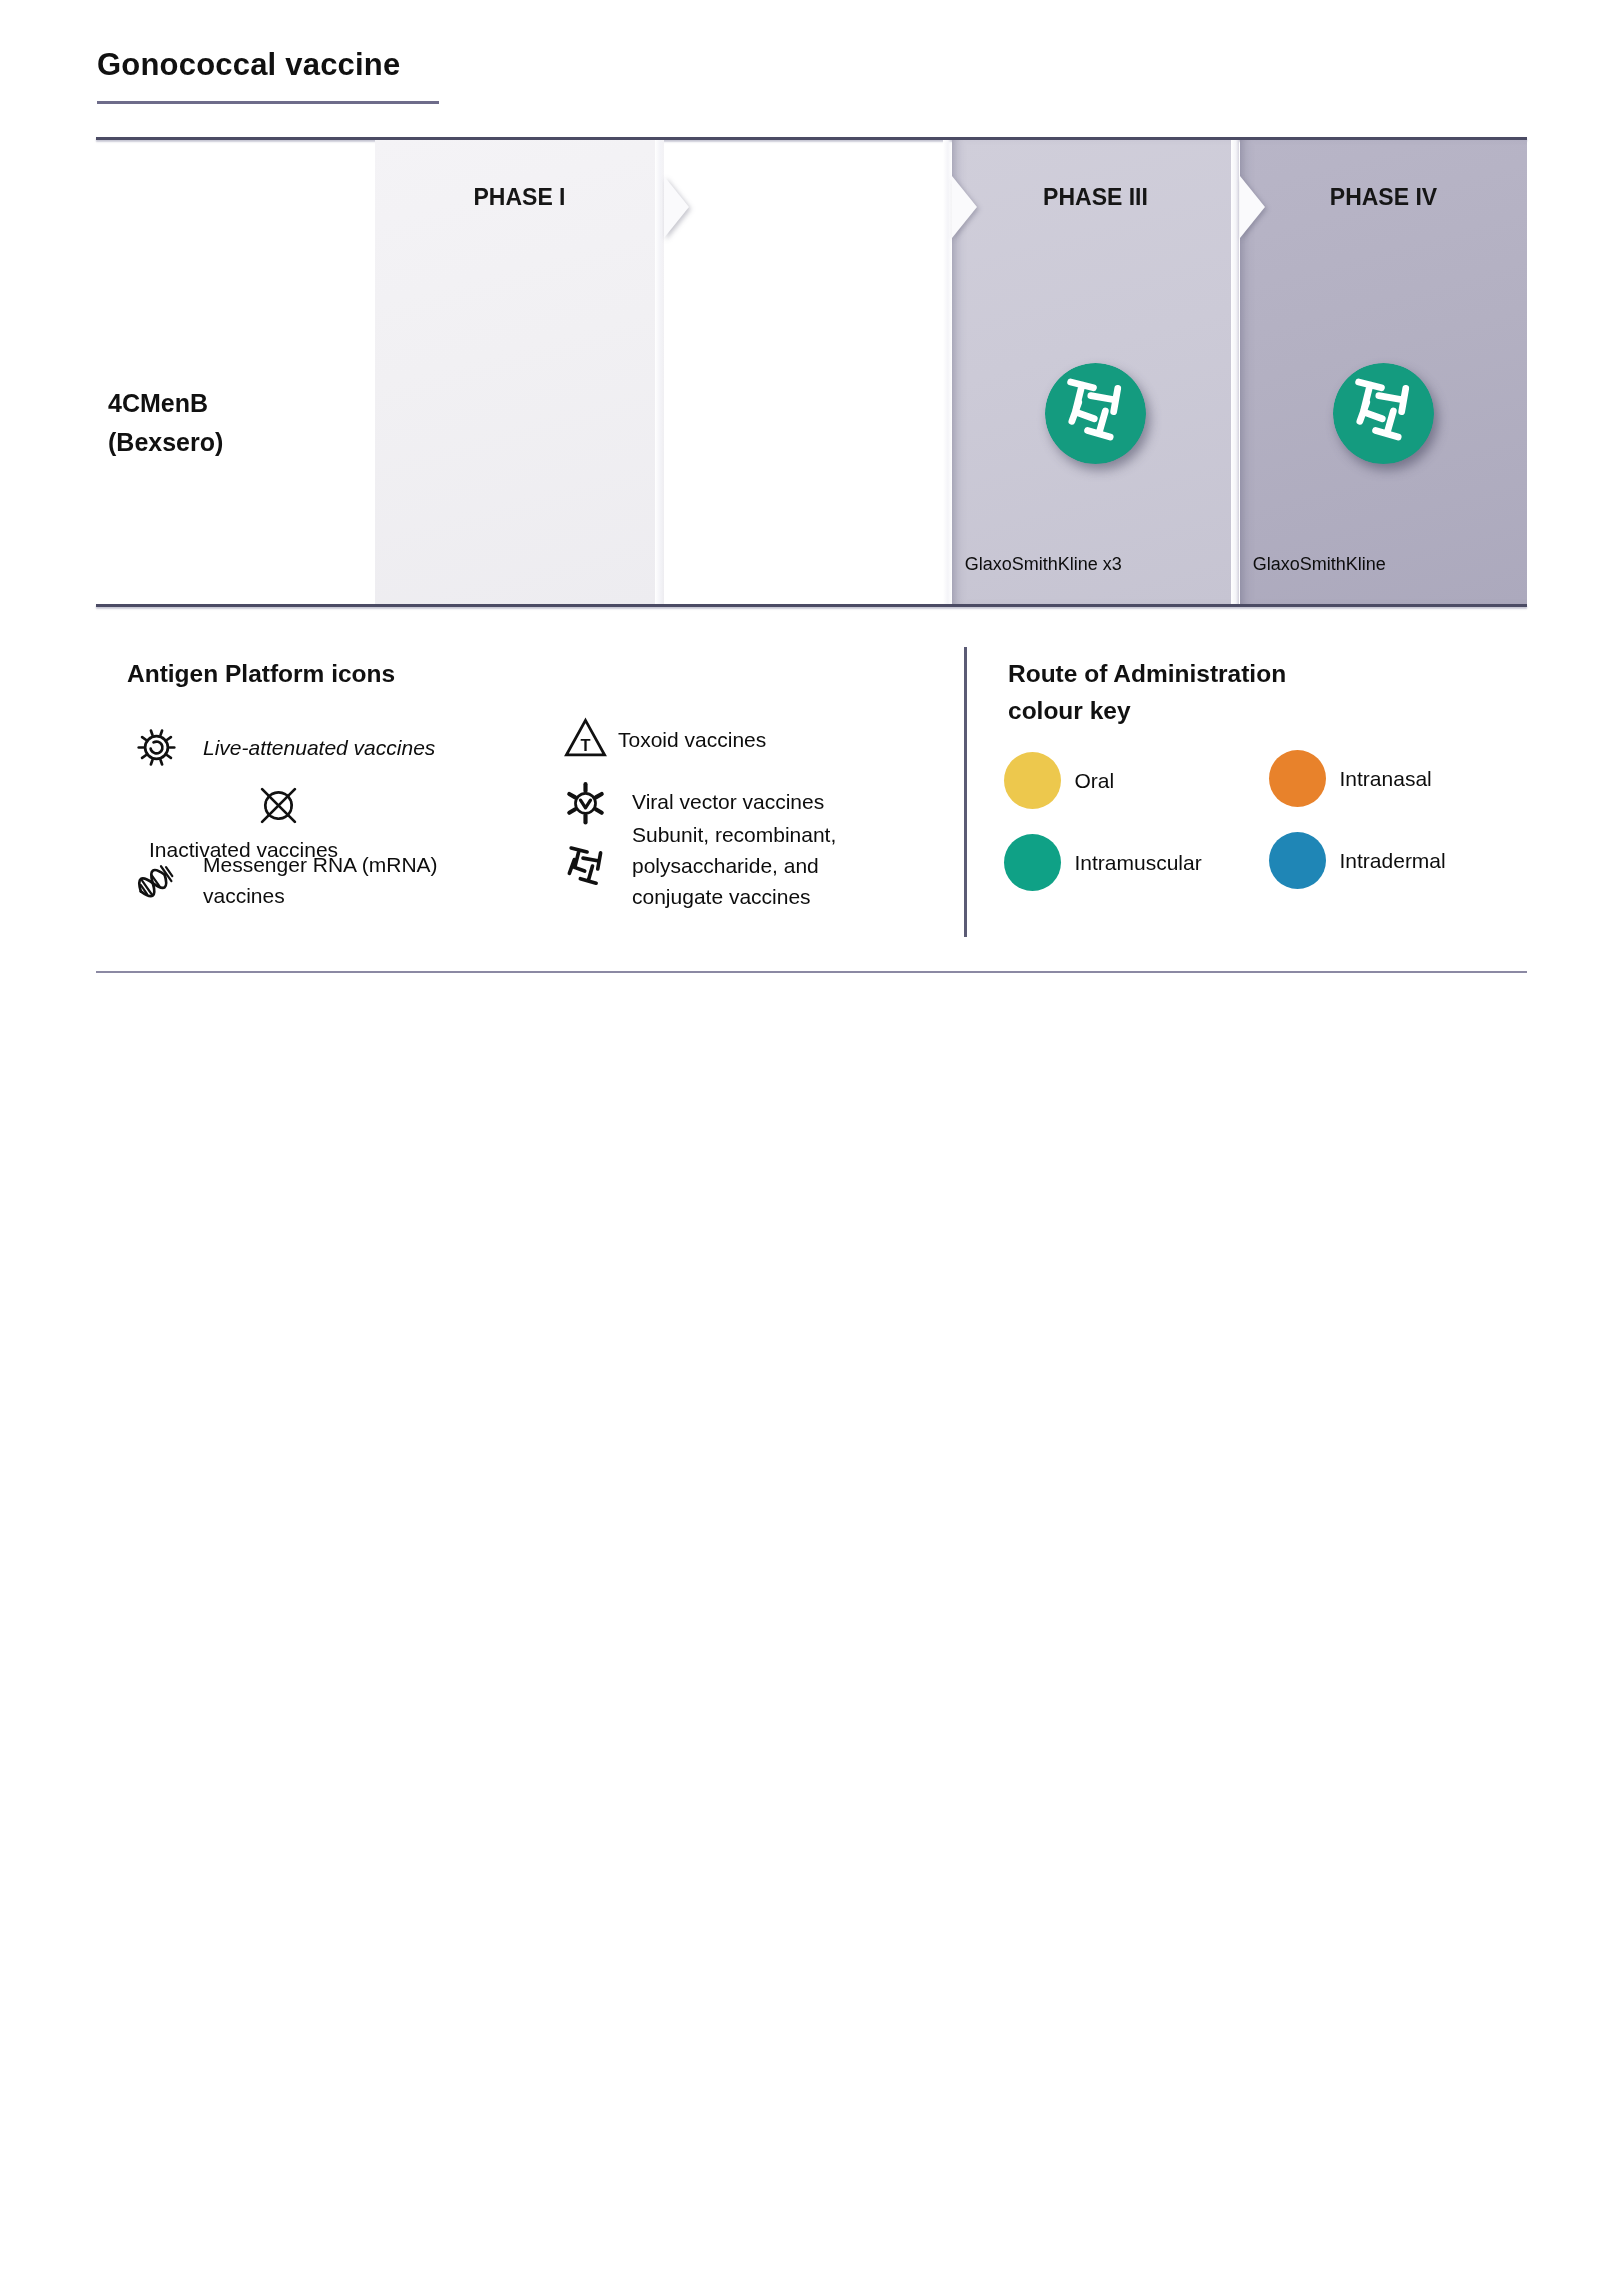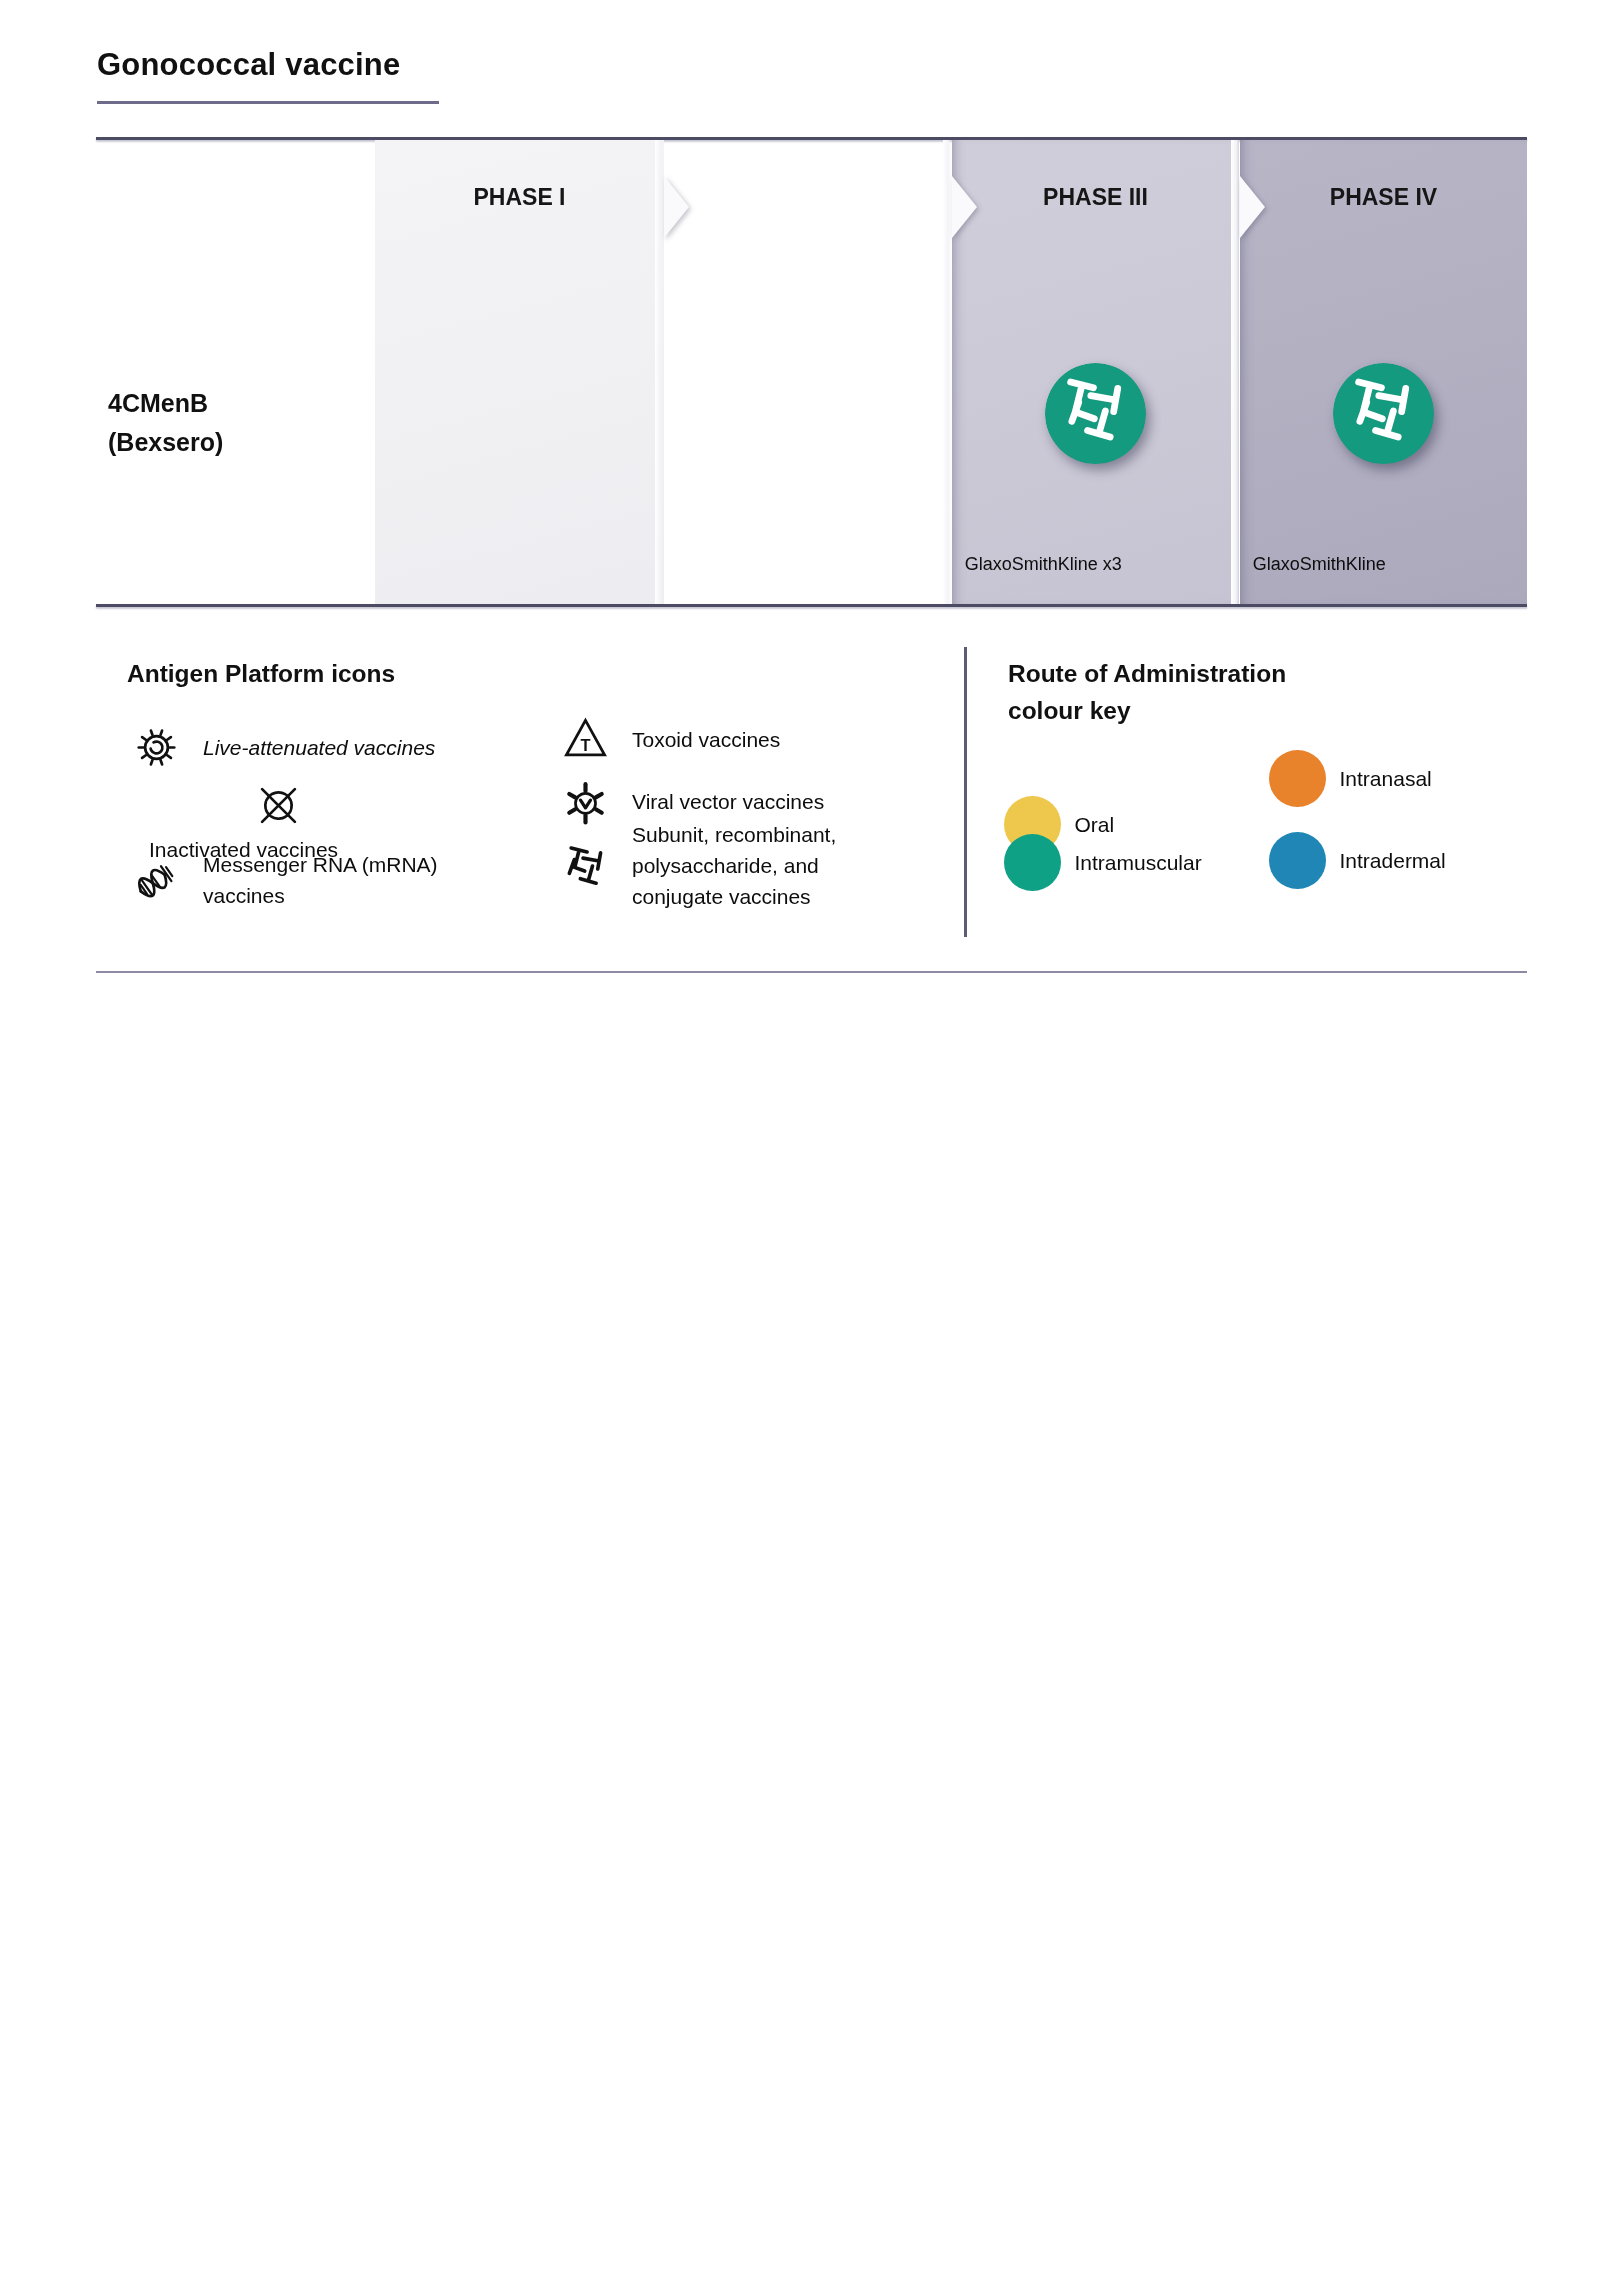--- a/index.html
+++ b/index.html
@@ -43,30 +43,30 @@
   .legend-heading{position:absolute;font-size:24.5px;font-weight:bold;line-height:37px;}
   .h-antigen{left:127px;top:655px;}
   .h-route{left:1008px;top:655px;width:355px;}
 
   .legend-item{position:absolute;display:flex;align-items:center;gap:0;}
   .legend-item .ic{width:54px;flex:0 0 54px;display:flex;justify-content:center;}
   .legend-item .lbl{font-size:21px;line-height:31px;color:#0d0d0d;}
   .li-a{left:129px;top:722px;} .li-a .lbl{width:279px;margin-left:20px;font-style:italic;}
   .li-b{left:129px;top:780px;flex-direction:column;} .li-b .lbl{width:279px;margin-left:20px;}
   .li-c{left:129px;top:849px;} .li-c .lbl{width:245px;margin-left:20px;}
-  .li-d{left:558px;top:714px;} .li-d .lbl{width:279px;margin-left:20px;}
+  .li-d{left:558px;top:714px;} .li-d .lbl{width:279px;margin-left:6px;}
   .li-e{left:558px;top:776px;} .li-e .lbl{width:279px;margin-left:20px;}
   .li-f{left:558px;top:819px;} .li-f .lbl{width:254px;margin-left:20px;}
 
   .v-divider{position:absolute;left:964px;top:647px;width:2.5px;height:290px;background:#5b5b75;}
 
   .route-item{position:absolute;display:flex;align-items:center;}
   .route-dot{width:57px;height:57px;border-radius:50%;flex:0 0 57px;}
   .route-item .lbl{font-size:21px;margin-left:13.5px;color:#0d0d0d;}
-  .ri-oral{left:1004px;top:796px;justify-content:flex-end;} .ri-nasal{left:1269px;top:750px;}
+  .ri-oral{left:1004px;top:752px;justify-content:flex-end;} .ri-nasal{left:1269px;top:750px;}
   .ri-im{left:1004px;top:834px;} .ri-id{left:1269px;top:832px;}
 
   svg{display:block;}
 </style>
 </head>
 <body>
 
 <div class="page">
 
   <div class="page-title">Gonococcal vaccine</div>

